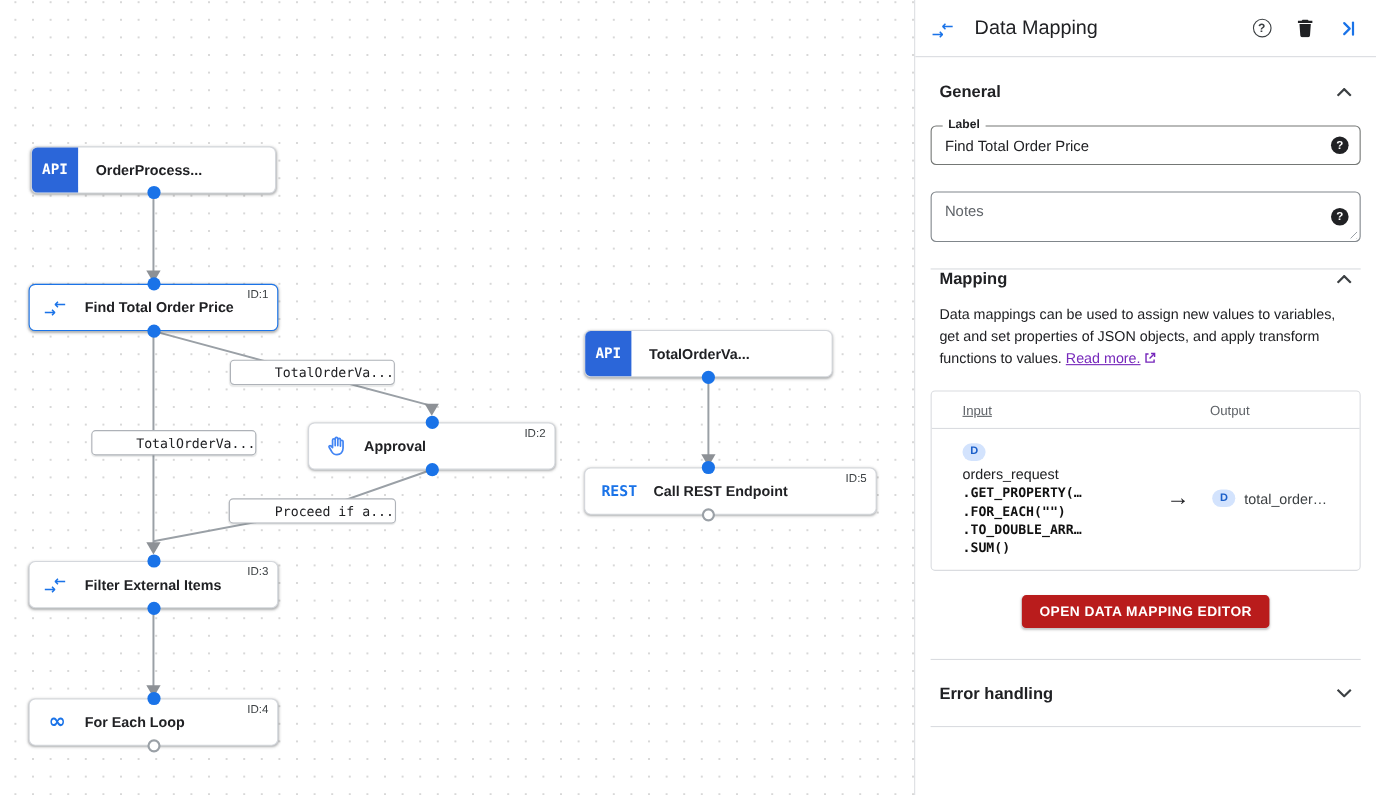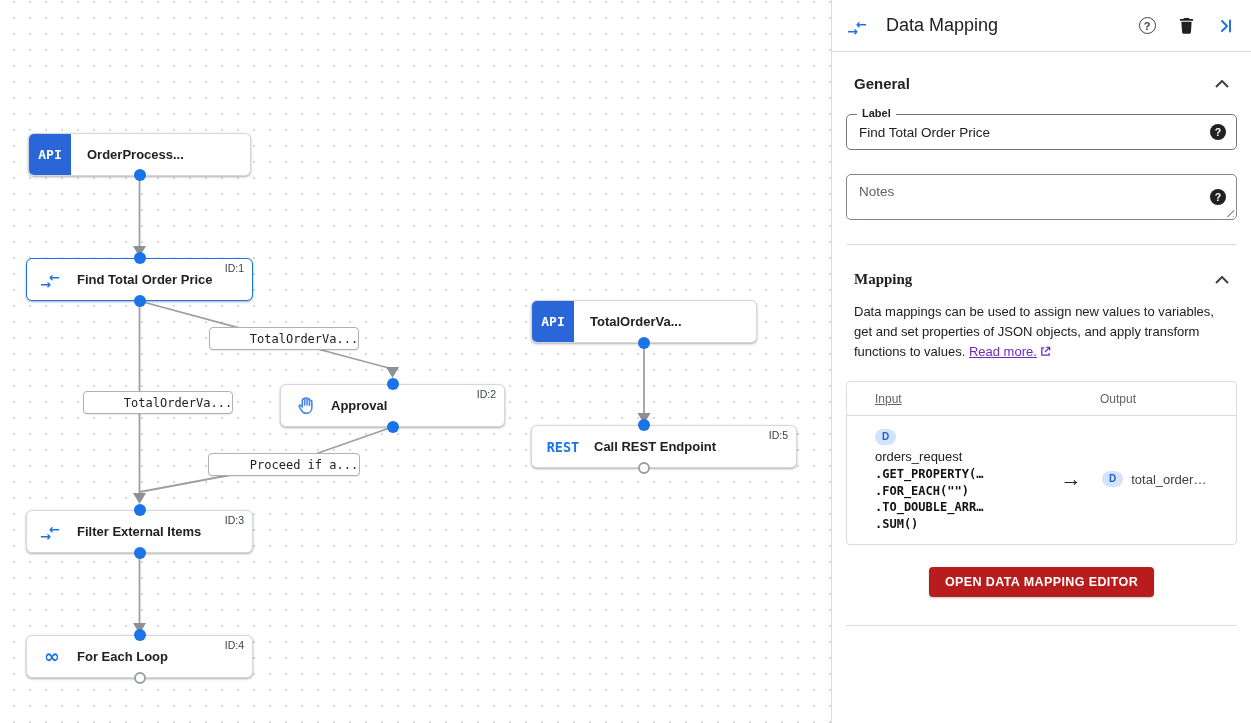--- a/index.html
+++ b/index.html
@@ -234,21 +234,21 @@
 
       <div class="field notes-field">
         <textarea placeholder="Notes" style=""></textarea>
         <span class="qdark">?</span>
         <span class="resize-handle"></span>
       </div>
       <div class="divider"></div>
     </div>
 
     <div class="sect">
-      <div class="sect-head" style="margin-top:26px;font-family:Liberation Serif, serif;">
+      <div class="sect-head" style="">
         <h3>Mapping</h3>
         <svg width="14" height="8" viewBox="0 0 14 8" fill="none" stroke="#3c4043" stroke-width="2">
             <path d="M1 7 L7 1 L13 7"></path>
           </svg>
       </div>
 
       <p class="mapping-desc">
         <span>Data mappings can be used to assign new values to variables, get and set properties of JSON objects, and apply transform functions to values.</span>
         <a class="readmore">Read more.</a><span class="extlink"><svg width="11" height="11" viewBox="0 0 12 12" stroke="#7627bb" stroke-width="1.4" fill="none">
               <path d="M4.5 2 H2 v8 h8 V7.5"></path>
@@ -278,15 +278,24 @@
           </div>
         </div>
       </div>
 
       <div class="btn-row">
         <button class="btn-primary">OPEN DATA MAPPING EDITOR</button>
       </div>
       <div class="divider" style="margin-top:28px;"></div>
     </div>
 
+    <div class="sect">
+      <div class="err-row">
+        <h3>Error handling</h3>
+        <svg width="14" height="8" viewBox="0 0 14 8" fill="none" stroke="#3c4043" stroke-width="2">
+            <path d="M1 1 L7 7 L13 1"></path>
+          </svg>
+      </div>
+      <div class="divider tight"></div>
+    </div>
 
   </div>
 </div>
 
 </body></html>

